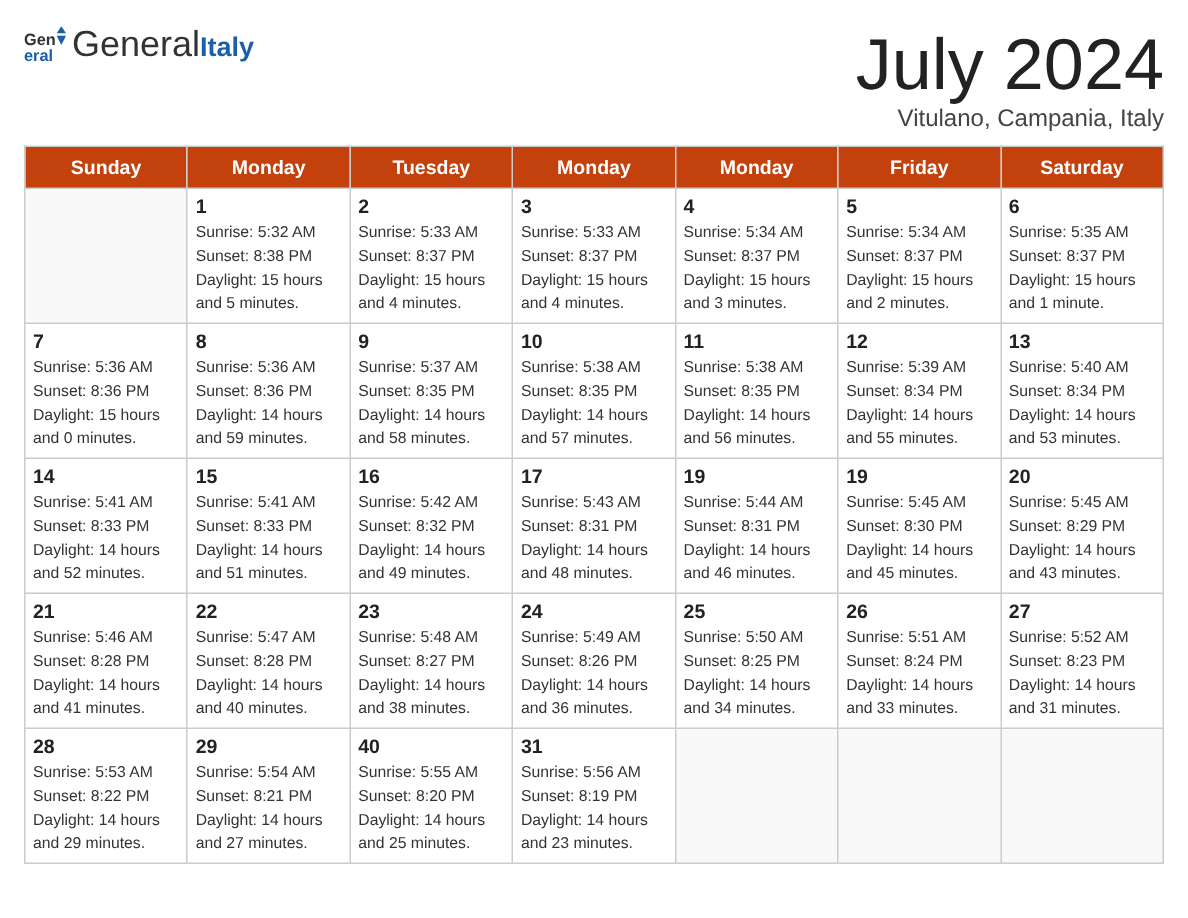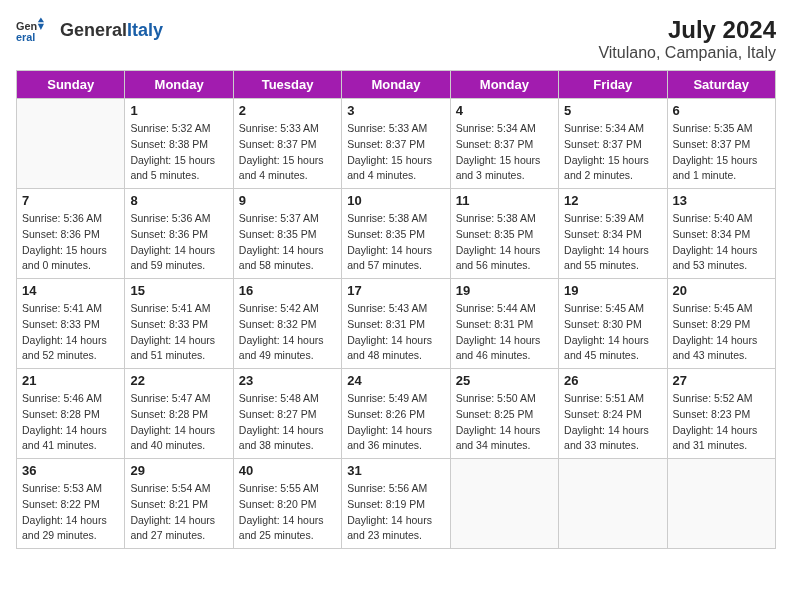--- a/index.html
+++ b/index.html
@@ -12,47 +12,47 @@
     }
     .header-area {
       display: flex;
       justify-content: space-between;
       align-items: flex-start;
       margin-bottom: 8px;
     }
     .logo {
       display: flex;
       align-items: center;
-      gap: 16px;
+      gap: 4px;
       justify-content: space-between;
     }
     .logo-icon {
       width: 28px;
       height: 28px;
     }
     .title-area {
       text-align: right;
     }
     .month-title {
-      font-size: 24px;
-      font-weight: bold;
+      font-size: 48px;
+      font-weight: normal;
       color: #222;
     }
     .location-title {
       font-size: 16px;
       color: #444;
       margin-left: 41px;
     }
     .calendar {
       width: 100%;
       border-collapse: collapse;
       font-size: 11px;
     }
     .calendar th {
-      background-color: #a21caf;
+      background-color: #c2410c;
       color: #fff;
       text-align: center;
       padding: 6px 4px;
       font-size: 13px;
       border: 1px solid #ccc;
     }
     .calendar td {
       border: 1px solid #ccc;
       vertical-align: top;
       padding: 4px 5px;
@@ -84,21 +84,21 @@
 <div class="header-area">
   <div class="logo">
     <svg class="logo-icon" viewBox="0 0 36 36" xmlns="http://www.w3.org/2000/svg">
       <text x="0" y="18" font-size="14" font-weight="bold" fill="#333">Gen</text>
       <text x="0" y="32" font-size="14" font-weight="bold" fill="#1a5fa8">eral</text>
       <polygon points="28,8 36,8 32,2" fill="#1a5fa8"></polygon>
       <polygon points="28,10 36,10 32,18" fill="#1a5fa8"></polygon>
     </svg>
     <div>
       <div>
-        <span style="font-size:18px;font-weight:bold;color:#333;">General</span><span style="font-size:18px;font-weight:bold;color:#1a5fa8;">Italy</span>
+        <span style="font-size:24px;font-weight:normal;color:#333;">General</span><span style="font-size:18px;font-weight:bold;color:#1a5fa8;">Italy</span>
       </div>
     </div>
   </div>
   <div class="title-area">
     <div class="month-title">July 2024</div>
     <div class="location-title">Vitulano, Campania, Italy</div>
   </div>
 </div>
 
 <table class="calendar">
@@ -226,21 +226,21 @@
           <div class="day-number">26</div>
           <div class="day-info">Sunrise: 5:51 AM<br>Sunset: 8:24 PM<br>Daylight: 14 hours and 33 minutes.</div>
         </td>
         <td>
           <div class="day-number">27</div>
           <div class="day-info">Sunrise: 5:52 AM<br>Sunset: 8:23 PM<br>Daylight: 14 hours and 31 minutes.</div>
         </td>
       </tr>
       <tr class="week-row">
         <td>
-          <div class="day-number">36</div>
+          <div class="day-number">28</div>
           <div class="day-info">Sunrise: 5:53 AM<br>Sunset: 8:22 PM<br>Daylight: 14 hours and 29 minutes.</div>
         </td>
         <td>
           <div class="day-number">29</div>
           <div class="day-info">Sunrise: 5:54 AM<br>Sunset: 8:21 PM<br>Daylight: 14 hours and 27 minutes.</div>
         </td>
         <td>
           <div class="day-number">40</div>
           <div class="day-info">Sunrise: 5:55 AM<br>Sunset: 8:20 PM<br>Daylight: 14 hours and 25 minutes.</div>
         </td>

